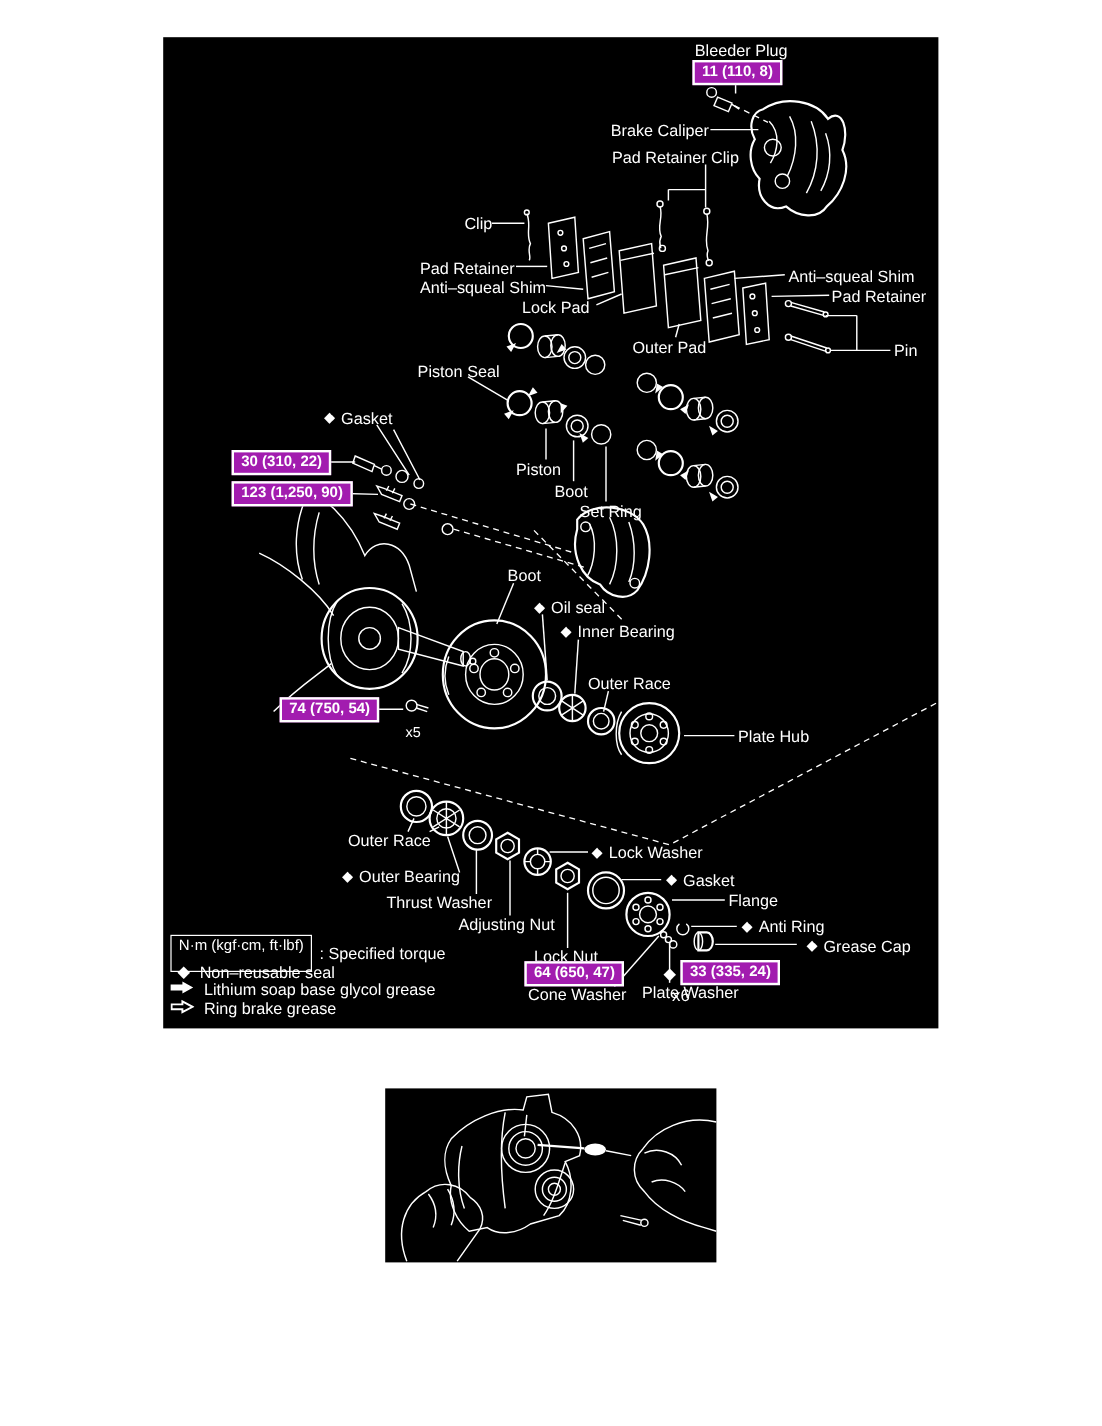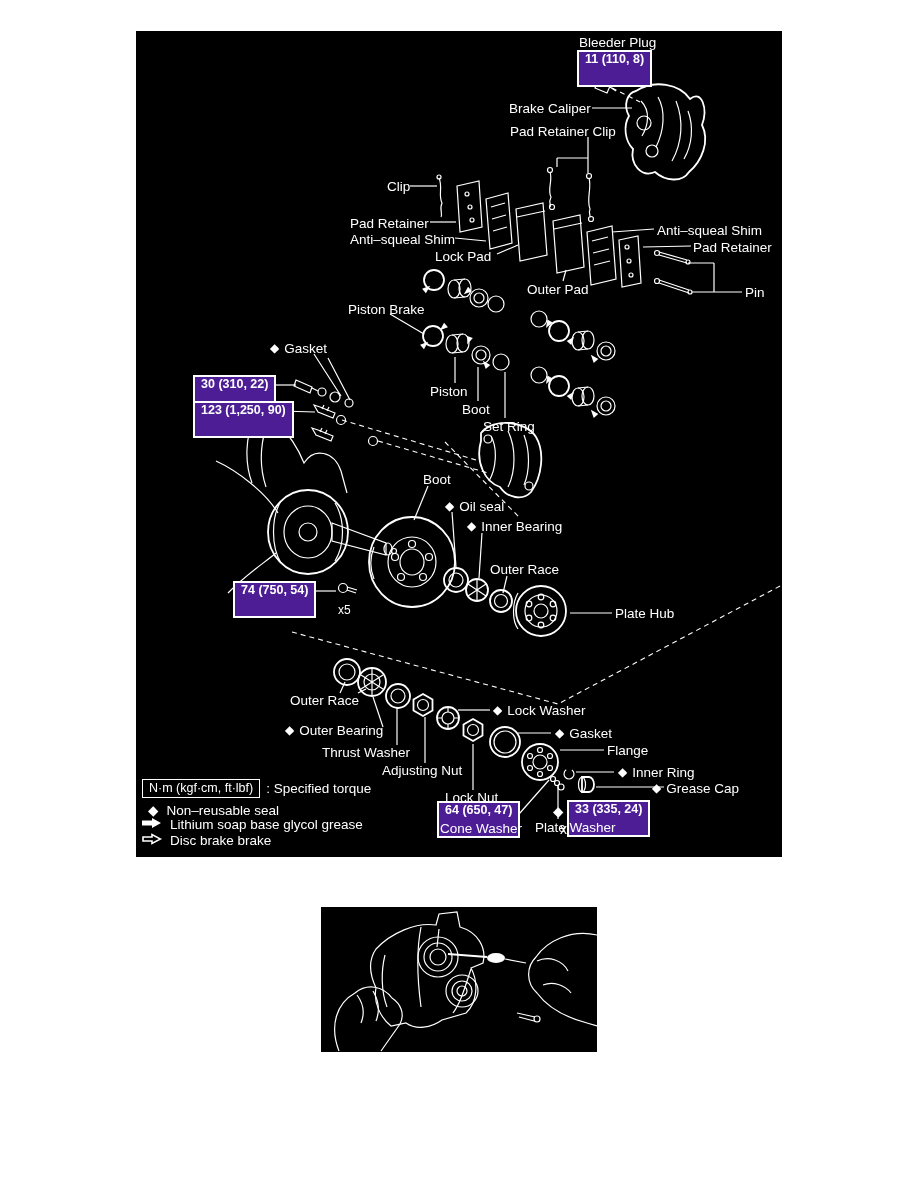--- a/index.html
+++ b/index.html
@@ -3,24 +3,24 @@
 <meta charset="utf-8">
 <style>
   html,body{margin:0;padding:0;background:#fff;}
   #page{position:relative;width:918px;height:1156px;background:#fff;overflow:hidden;
         font-family:"Liberation Sans","DejaVu Sans",sans-serif;}
   .panel{position:absolute;background:#000;}
   #main-panel{left:136px;top:31px;width:646px;height:826px;}
   #fig2-panel{left:321px;top:907px;width:276px;height:145px;}
   .lbl{position:absolute;color:#fff;font-size:13.5px;line-height:1.05;white-space:nowrap;}
   .tq{position:absolute;color:#fff;font-size:12.5px;font-weight:bold;border:2px solid #fff;
-      padding:1px 6px 18px 6px;white-space:nowrap;line-height:1.1;background:#4c1d95;}
+      padding:1px 6px 2px 6px;white-space:nowrap;line-height:1.1;background:#a21caf;}
   .dia{display:inline-block;margin-right:5px;font-size:12px;transform:translateY(-1px);}
   .legend-row{position:absolute;color:#fff;font-size:13.5px;white-space:nowrap;display:flex;align-items:center;}
-  .legend-box{border:1.5px solid #fff;padding:1px 6px 2px 6px;font-size:12.5px;}
+  .legend-box{border:1.5px solid #fff;padding:1px 6px 14px 6px;font-size:12.5px;}
   .legend-icon{display:inline-block;margin-right:8px;}
   svg.art{position:absolute;left:0;top:0;}
   svg.art *{vector-effect:non-scaling-stroke;}
   .ln{stroke:#fff;stroke-width:1.2;fill:none;}
   .ln2{stroke:#fff;stroke-width:1.8;fill:none;}
   .dash{stroke:#fff;stroke-width:1.1;fill:none;stroke-dasharray:5 4;}
   .fillw{fill:#fff;stroke:none;}
 </style>
 </head>
 <body>
@@ -297,43 +297,43 @@
     <div class="lbl" style="left:373px;top:71px">Brake Caliper</div>
     <div class="lbl" style="left:374px;top:94px">Pad Retainer Clip</div>
     <div class="lbl" style="left:251px;top:149px">Clip</div>
     <div class="lbl" style="left:214px;top:186px">Pad Retainer</div>
     <div class="lbl" style="left:214px;top:202px">Anti–squeal Shim</div>
     <div class="lbl" style="left:299px;top:219px">Lock Pad</div>
     <div class="lbl" style="left:391px;top:252px">Outer Pad</div>
     <div class="lbl" style="left:521px;top:193px">Anti–squeal Shim</div>
     <div class="lbl" style="left:557px;top:210px">Pad Retainer</div>
     <div class="lbl" style="left:609px;top:255px">Pin</div>
-    <div class="lbl" style="left:212px;top:272px">Piston Brake</div>
+    <div class="lbl" style="left:212px;top:272px">Piston Seal</div>
     <div class="lbl" style="left:134px;top:311px"><span class="dia">◆</span><span>Gasket</span></div>
     <div class="tq" style="left:57px;top:344px">30 (310, 22)</div>
     <div class="tq" style="left:57px;top:370px">123 (1,250, 90)</div>
     <div class="lbl" style="left:294px;top:354px">Piston</div>
     <div class="lbl" style="left:326px;top:372px">Boot</div>
     <div class="lbl" style="left:347px;top:389px">Set Ring</div>
     <div class="lbl" style="left:287px;top:442px">Boot</div>
     <div class="lbl" style="left:309px;top:469px"><span class="dia">◆</span><span>Oil seal</span></div>
     <div class="lbl" style="left:331px;top:489px"><span class="dia">◆</span><span>Inner Bearing</span></div>
     <div class="lbl" style="left:354px;top:532px">Outer Race</div>
     <div class="lbl" style="left:479px;top:576px">Plate Hub</div>
     <div class="tq" style="left:97px;top:550px">74 (750, 54)</div>
     <div class="lbl" style="left:202px;top:573px;font-size:12px">x5</div>
     <div class="lbl" style="left:154px;top:663px">Outer Race</div>
     <div class="lbl" style="left:149px;top:693px"><span class="dia">◆</span><span>Outer Bearing</span></div>
     <div class="lbl" style="left:186px;top:715px">Thrust Washer</div>
     <div class="lbl" style="left:246px;top:733px">Adjusting Nut</div>
     <div class="lbl" style="left:357px;top:673px"><span class="dia">◆</span><span>Lock Washer</span></div>
     <div class="lbl" style="left:419px;top:696px"><span class="dia">◆</span><span>Gasket</span></div>
     <div class="lbl" style="left:471px;top:713px">Flange</div>
-    <div class="lbl" style="left:482px;top:735px"><span class="dia">◆</span><span>Inner Ring</span></div>
-    <div class="lbl" style="left:516px;top:751px"><span class="dia">◆</span><span>Grease Cap</span></div>
+    <div class="lbl" style="left:482px;top:735px"><span class="dia">◆</span><span>Anti Ring</span></div>
+    <div class="lbl" style="left:536px;top:751px"><span class="dia">◆</span><span>Grease Cap</span></div>
     <div class="lbl" style="left:309px;top:760px">Lock Nut</div>
     <div class="tq" style="left:301px;top:770px">64 (650, 47)</div>
     <div class="lbl" style="left:424px;top:791px;font-size:14px">x6</div>
     <div class="lbl" style="left:417px;top:774px">◆</div>
     <div class="tq" style="left:431px;top:769px">33 (335, 24)</div>
     <div class="lbl" style="left:304px;top:791px">Cone Washer</div>
     <div class="lbl" style="left:399px;top:790px">Plate Washer</div>
 
     <div class="legend-row" style="left:6px;top:748px">
       <span class="legend-box">N·m (kgf·cm, ft·lbf)</span>
@@ -346,21 +346,21 @@
     <div class="legend-row" style="left:6px;top:786px">
       <span class="legend-icon"><svg width="20" height="12" viewBox="0 0 20 12">
             <path d="M0,3.5 H10 V1 L19,6 L10,11 V8.5 H0 Z" fill="#fff"></path>
           </svg></span>
       <span>Lithium soap base glycol grease</span>
     </div>
     <div class="legend-row" style="left:6px;top:802px">
       <span class="legend-icon"><svg width="20" height="12" viewBox="0 0 20 12">
             <path d="M1,4 H10 V1.5 L18.5,6 L10,10.5 V8 H1 Z" fill="none" stroke="#fff" stroke-width="1.6"></path>
           </svg></span>
-      <span>Disc brake brake</span>
+      <span>Ring brake grease</span>
     </div>
   </div>
 
   <div class="panel" id="fig2-panel">
     <svg class="art" width="276" height="145" viewBox="0 0 276 145">
 
       <g>
         <path class="ln" d="M55,42 C70,26 95,15 115,18 L118,7 L136,5 L139,20 C156,25 166,40 162,56 L150,61 C158,76 156,96 145,106 L121,113 C110,121 95,123 85,116 L70,119 C60,111 52,96 55,81 C48,66 48,52 55,42 Z"></path>
         <path class="ln" d="M64,48 C60,64 60,84 66,100 M150,62 C144,80 140,95 132,106 M100,20 C96,40 96,70 100,100 M118,22 L116,40"></path>
         <circle class="ln" cx="117" cy="50" r="20"></circle>

